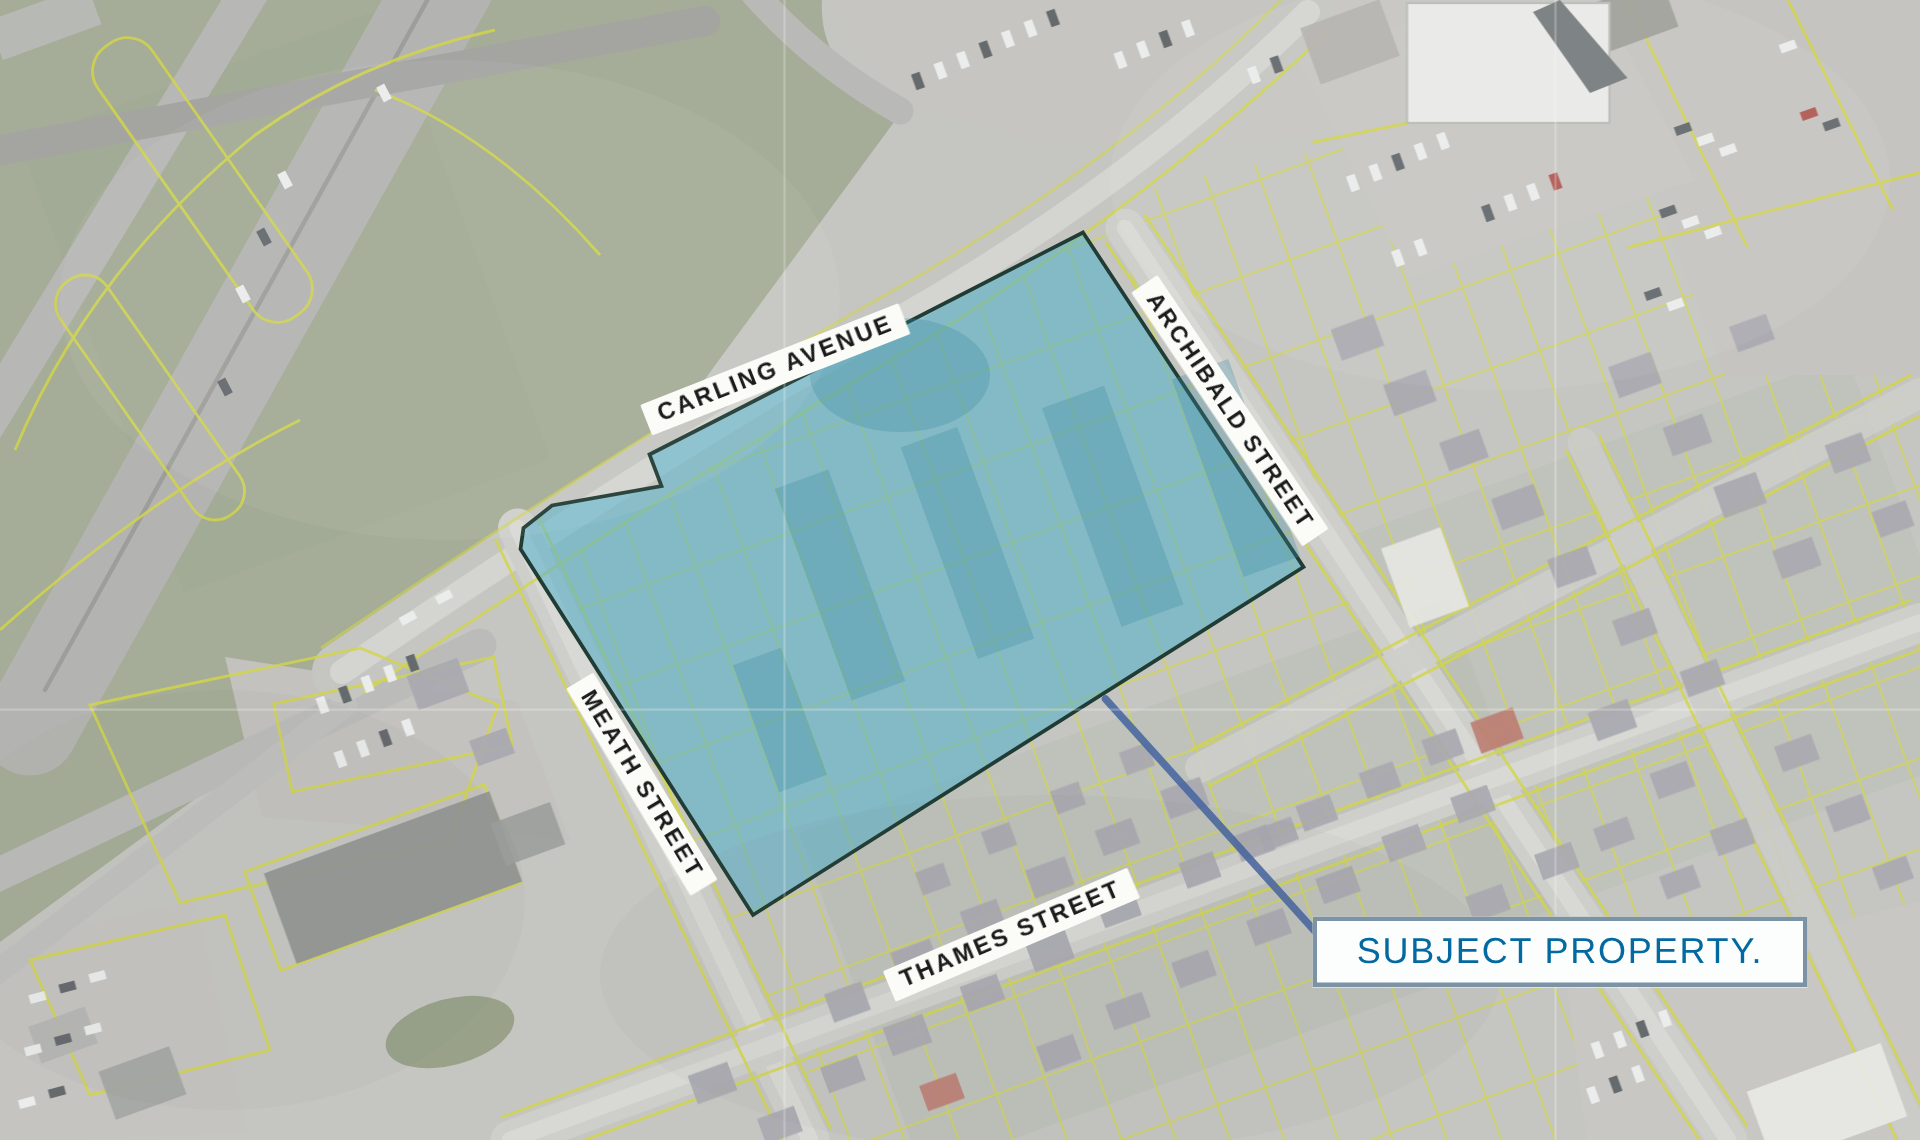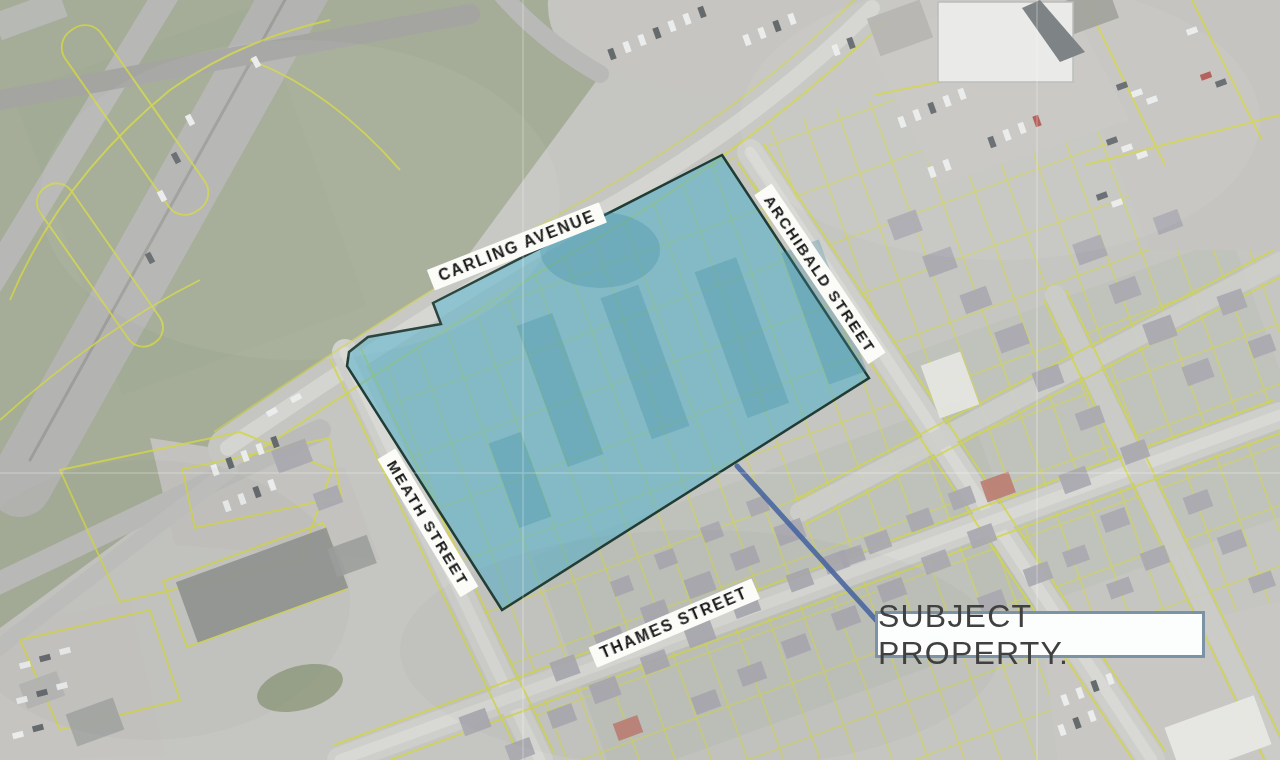--- a/index.html
+++ b/index.html
@@ -15,21 +15,21 @@
     color:var(--label-text,#1b1b1b);
     font-weight:700;padding:2px 9px;border-radius:1px;
     transform:translate(-50%,-50%) rotate(var(--rot,0deg));
     letter-spacing:1.8px;line-height:1.1;
   }
   .callout{
     position:absolute;left:875px;top:611px;width:330px;height:47px;
     box-sizing:border-box;background:var(--callout-bg,#fcfdfd);
     border:3px solid var(--callout-border,#7b93a5);
     display:flex;align-items:center;justify-content:center;
-    font-size:32px;letter-spacing:1.2px;color:#404040;font-weight:400;
+    font-size:24px;letter-spacing:1.2px;color:#0369a1;font-weight:400;
   }
 </style>
 </head>
 <body>
 
 <div class="viewport">
 
   <svg width="1280" height="760" viewBox="0 0 1280 760">
     <defs>
       <pattern id="lots" width="34" height="57" patternUnits="userSpaceOnUse" patternTransform="rotate(-20)">

